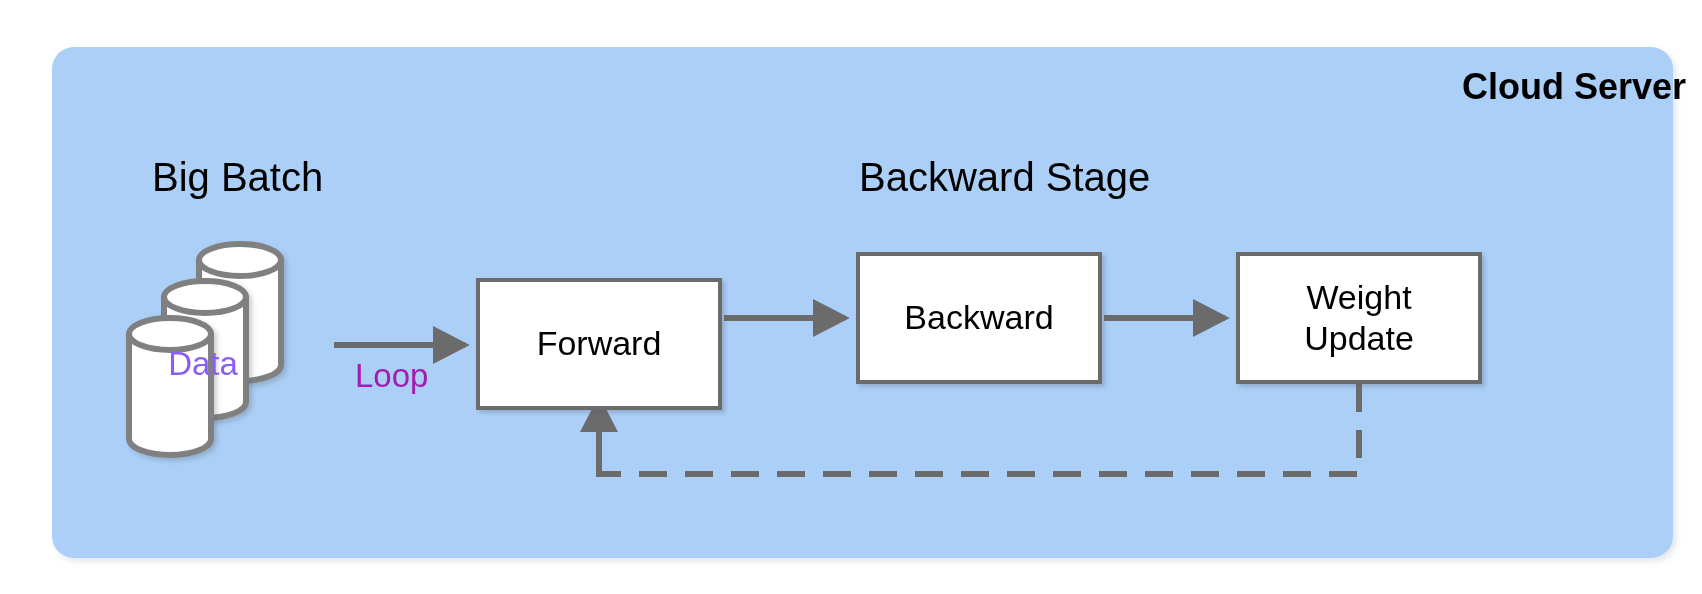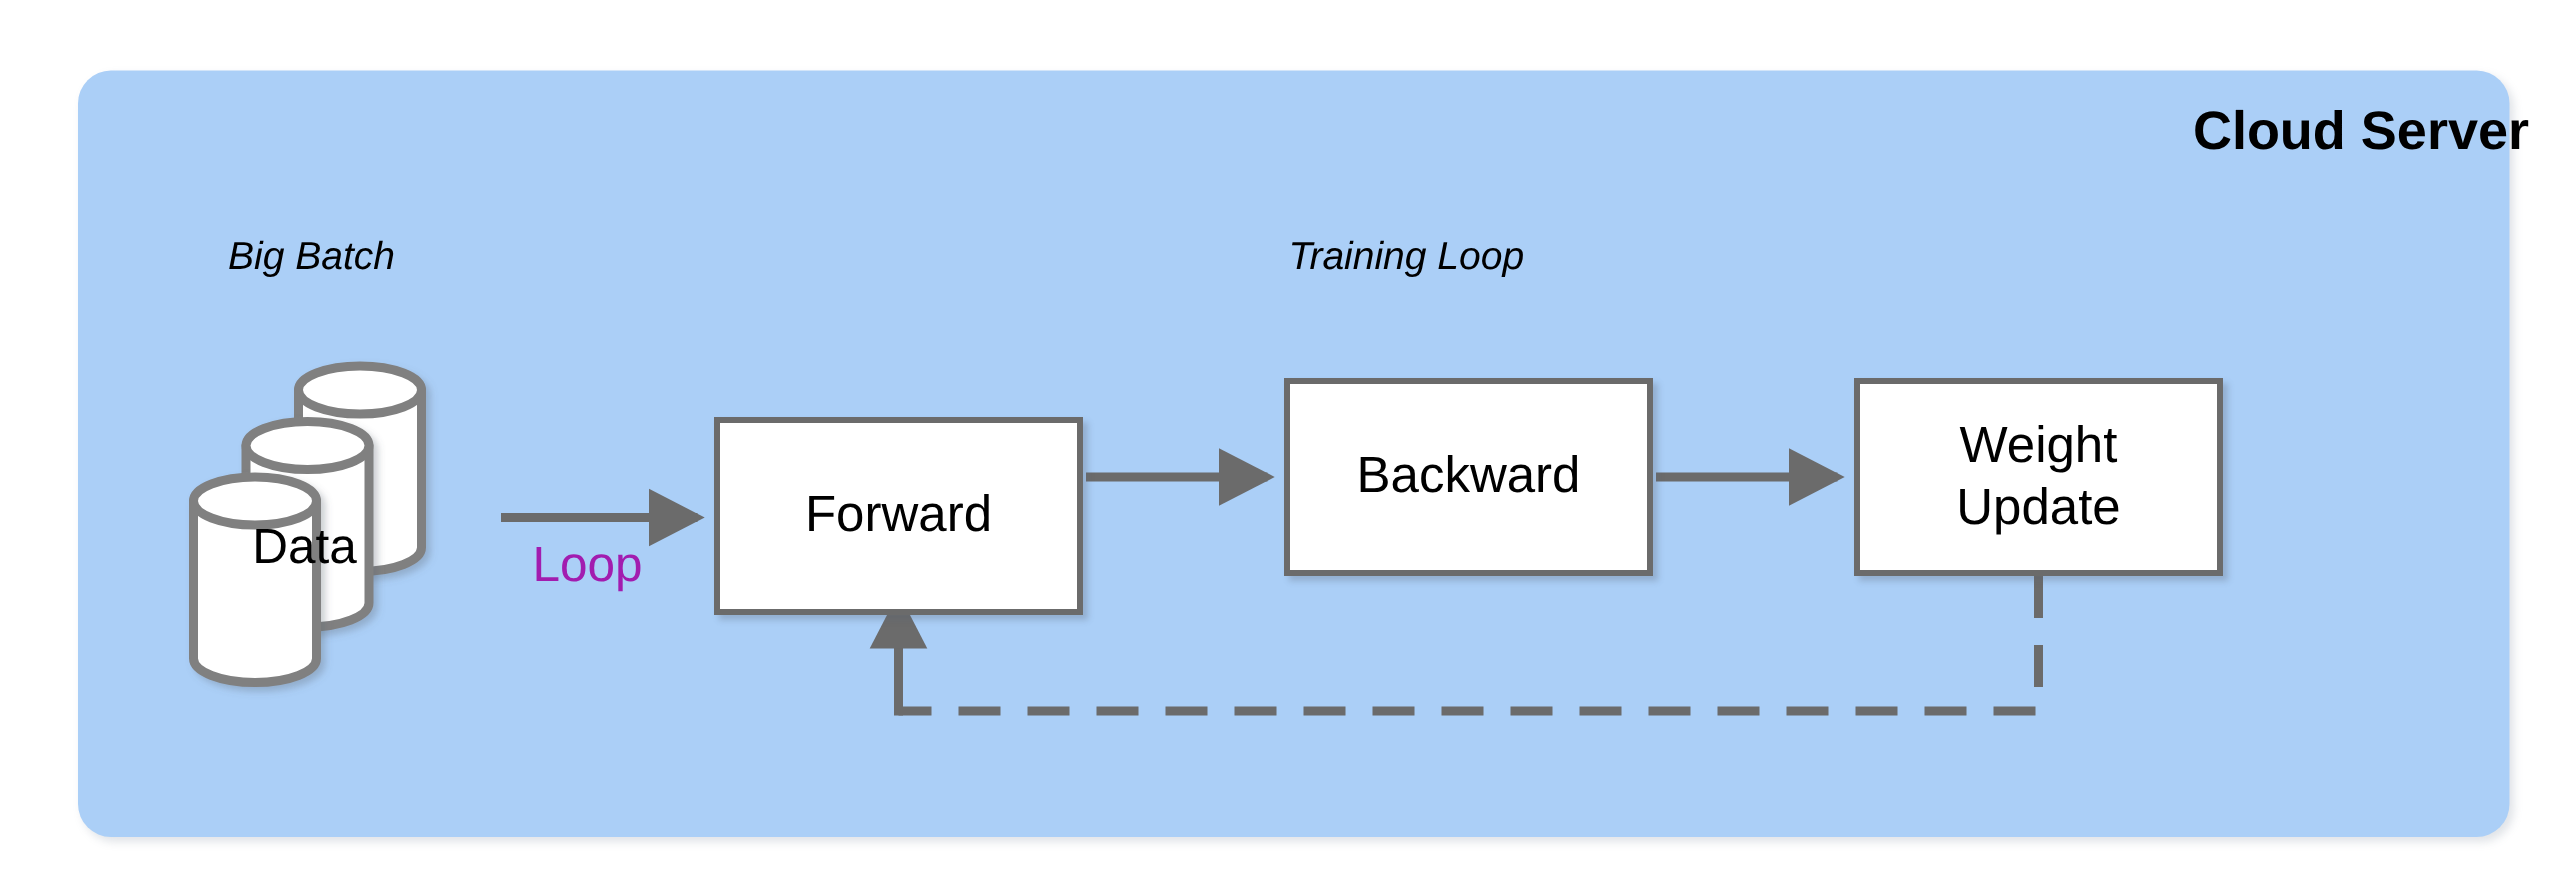--- a/index.html
+++ b/index.html
@@ -36,24 +36,23 @@
     right: 32px;
     top: 66px;
     font-size: 36px;
     font-weight: bold;
     color: #000000;
     letter-spacing: 0px;
     white-space: nowrap;
   }
   .group-label {
     position: absolute;
-    font-size: 26px;
+    font-size: 40px;
     color: #000000;
     white-space: nowrap;
-    font-style: italic;
   }
   .label-big-batch { left: 136px; top: 155px; }
   .label-training-stage { left: 843px; top: 155px; }
   .label-loop {
     position: absolute;
     left: 339px;
     top: 357px;
     font-size: 33px;
     color: #a21caf;
     white-space: nowrap;
@@ -86,35 +85,35 @@
     height: 594px;
     pointer-events: none;
   }
   .db-label {
     position: absolute;
     left: 113px;
     top: 345px;
     width: 148px;
     text-align: center;
     font-size: 33px;
-    color: #000000;
+    color: #8b5cf6;
   }
 </style>
 </head>
 <body>
 
 <div id="stage">
 
   <div class="cloud-panel"></div>
 
   <div class="panel-title">Cloud Server</div>
 
   <div class="group-label label-big-batch">Big Batch</div>
 
-  <div class="group-label label-training-stage">Training Loop</div>
+  <div class="group-label label-training-stage">Backward Stage</div>
 
   <div class="label-loop">Loop</div>
 
   <svg id="overlay" viewBox="0 0 1702 594" xmlns="http://www.w3.org/2000/svg">
     <defs>
       <marker id="arrowhead" markerWidth="7" markerHeight="7" refX="5.4" refY="3.5" orient="auto" markerUnits="strokeWidth">
         <path d="M0,0.3 L6.2,3.5 L0,6.7 Z" fill="#6b6b6b"></path>
       </marker>
       <filter id="dropsh" x="-20%" y="-20%" width="150%" height="150%">
         <feDropShadow dx="3" dy="3" stdDeviation="2.4" flood-color="#5c6675" flood-opacity="0.32"></feDropShadow>

